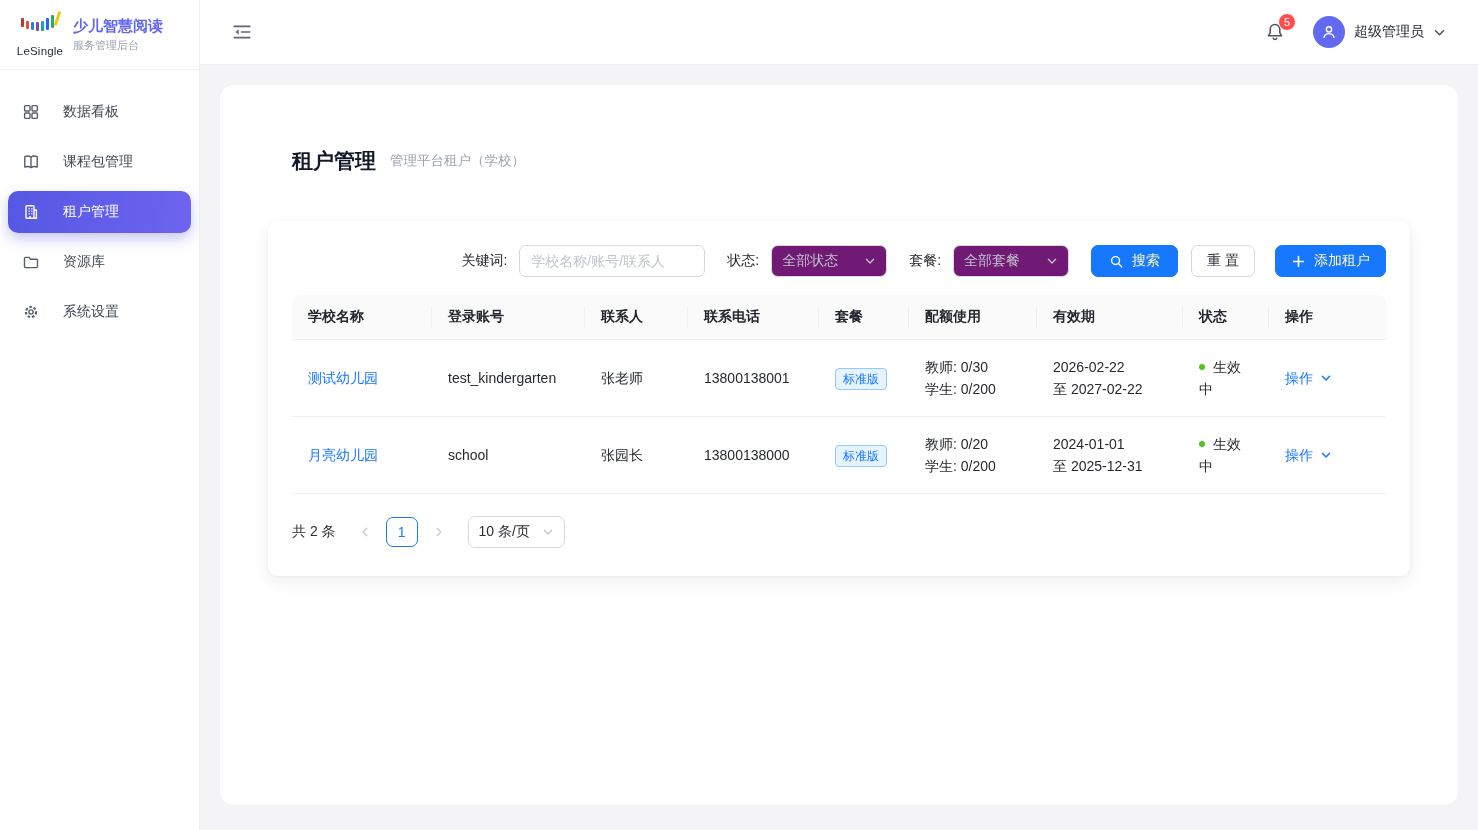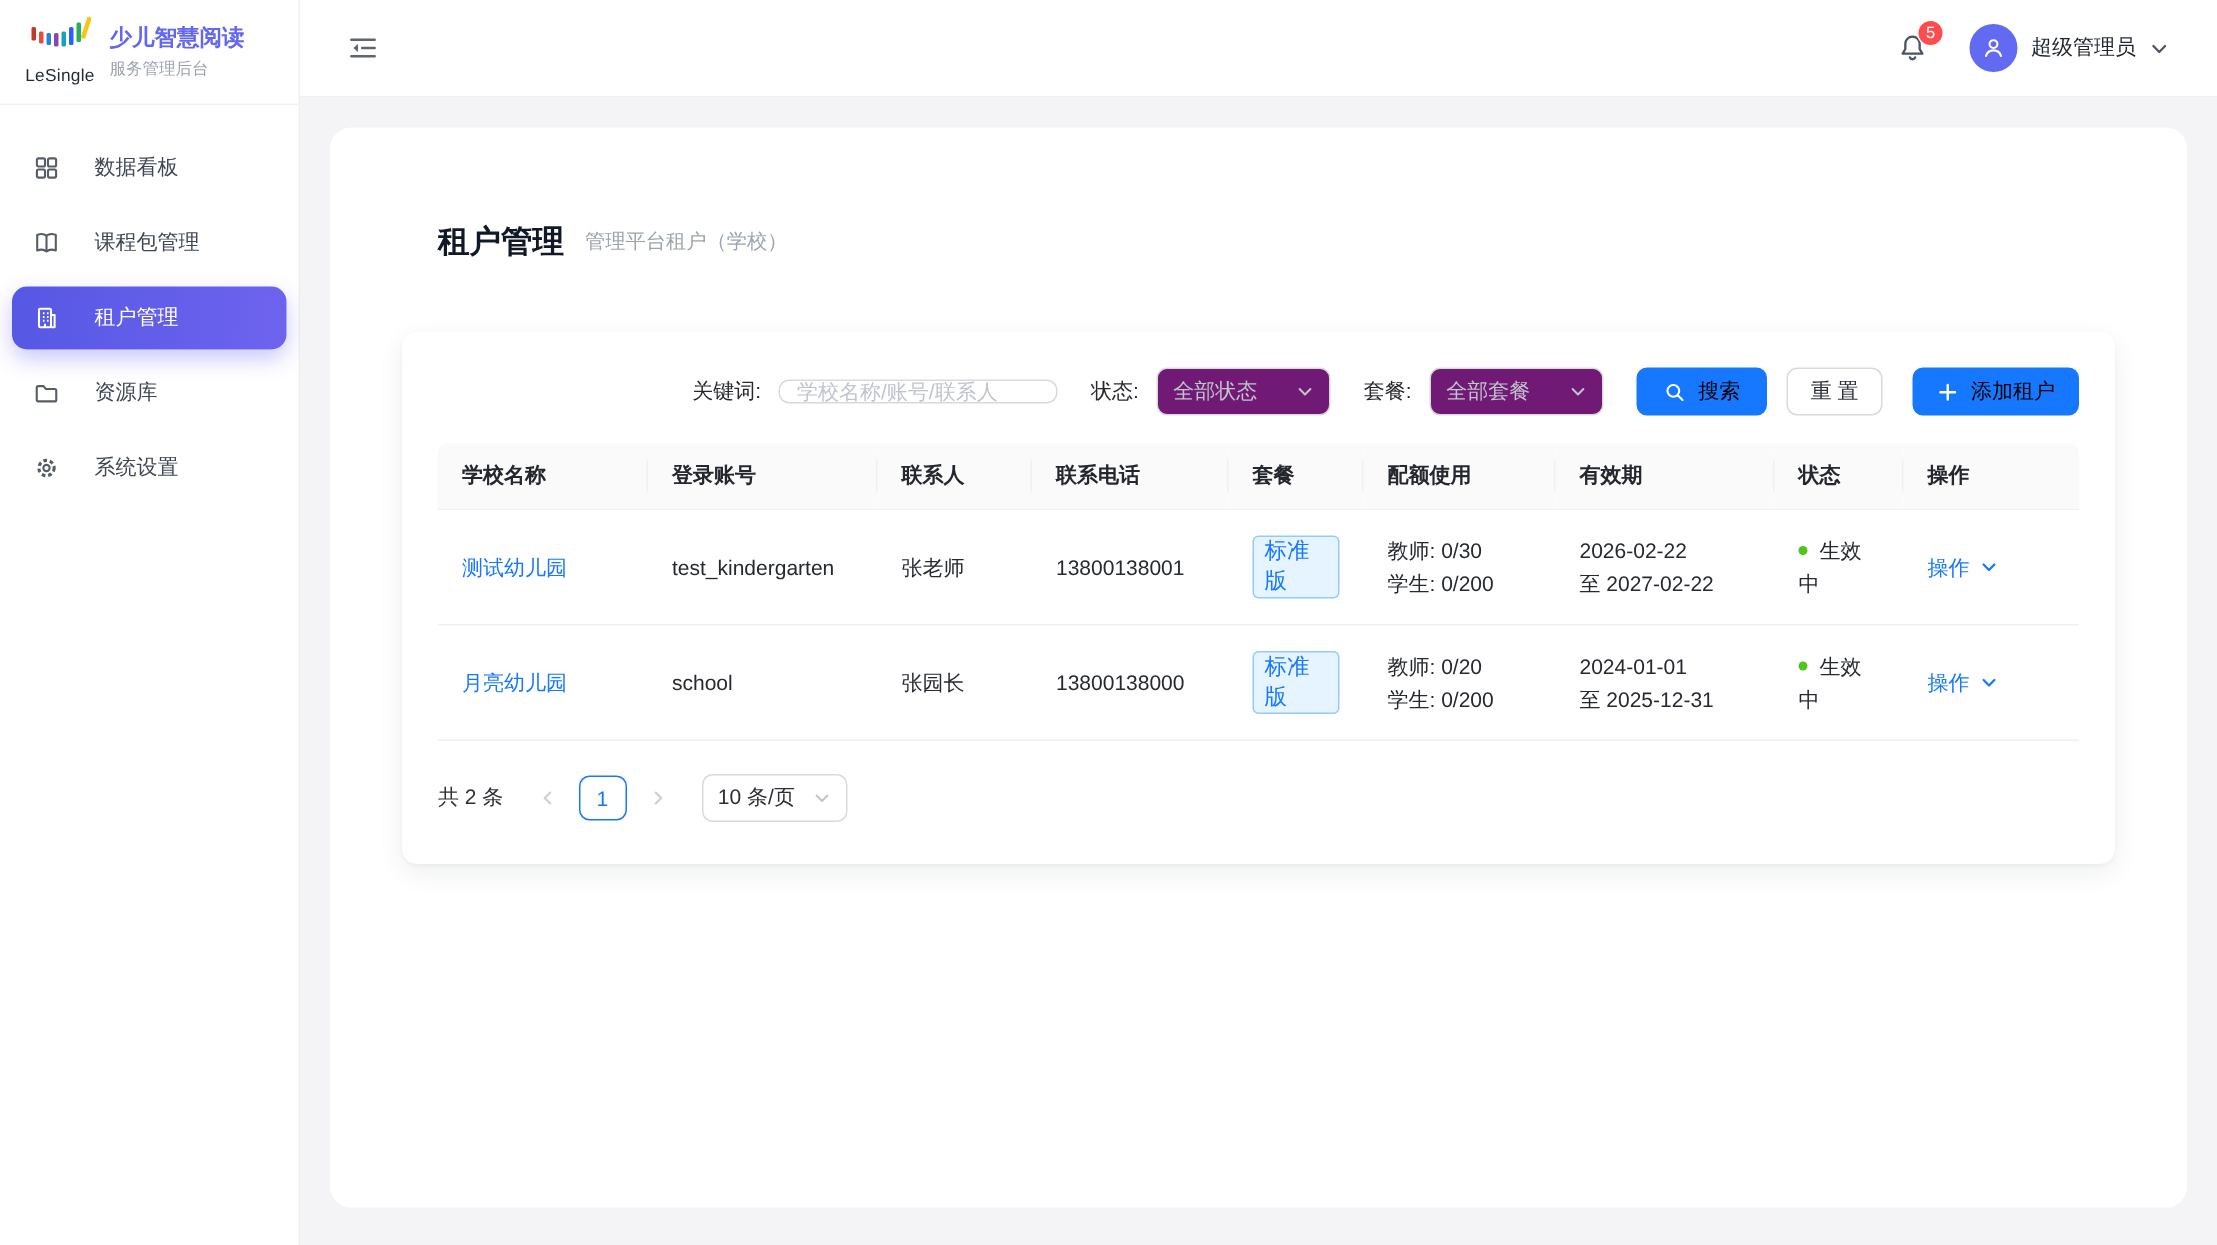--- a/index.html
+++ b/index.html
@@ -46,39 +46,39 @@
   .card { background:#fff; border-radius:14px; height:100%; padding:62px 48px 0; }
   .page-head { display:flex; align-items:center; gap:14px; margin:0 0 46px 24px; }
   .page-title { font-size:21px; font-weight:700; color:#111827; }
   .page-sub { font-size:13.5px; color:#9ca3af; }
 
   .panel { background:#fff; border-radius:10px; box-shadow:0 1px 3px rgba(15,23,42,.04), 0 6px 18px rgba(15,23,42,.07); padding:24px; }
 
   
   .filters { display:flex; align-items:center; margin-bottom:18px;justify-content:flex-end; }
   .f-label { margin-right:12px; color:#26282c; }
-  .kw-input { width:186px; height:16px; border:1px solid #d9d9d9; border-radius:7px; padding:0 11px; font-size:14px; color:#0f766e; outline:none; margin-right:22px; font-family:inherit; }
+  .kw-input { width:186px; height:32px; border:1px solid #d9d9d9; border-radius:7px; padding:0 11px; font-size:14px; color:#0f766e; outline:none; margin-right:22px; font-family:inherit; }
   .kw-input::placeholder { color:#c0c4cc; }
   .selectbox { width:116px; height:32px; border:1px solid #d9d9d9; border-radius:7px; display:flex; align-items:center; justify-content:space-between; padding:0 10px; color:#c0c4cc; margin-right:22px; cursor:pointer; background:#701a75; }
   .selectbox .caret { color:#c0c4cc; width:12px; height:12px; }
   .btn { height:32px; border-radius:7px; border:1px solid #d9d9d9; background:#fff; color:#2b2f36; font-size:14px; padding:0 15px; display:inline-flex; align-items:center; gap:8px; cursor:pointer; font-family:inherit; }
-  .btn.primary { background:#1677ff; border-color:#1677ff; color:#000000; }
+  .btn.primary { background:#1677ff; border-color:#1677ff; color:#fef9c3; }
   .btn-search { margin-right:13px; padding:0 17px; }
   .btn-reset { margin-right:20px; }
   .btn .bicon { width:15px; height:15px; display:inline-flex; }
 
   
   table { width:100%; border-collapse:collapse; table-layout:fixed; font-size:14px; }
   thead th { background:#fafafa; font-weight:600; color:#24272e; text-align:left; padding:13px 16px; border-bottom:1px solid #f0f0f0; position:relative; }
   thead th:first-child { border-top-left-radius:8px; }
   thead th:last-child { border-top-right-radius:8px; }
   thead th:not(:last-child)::after { content:""; position:absolute; right:0; top:50%; transform:translateY(-50%); width:1px; height:1.55em; background:#f0f0f1; }
   tbody td { padding:16px; border-bottom:1px solid #f0f0f0; color:#26292f; vertical-align:middle; line-height:22px; }
   .link { color:#1677ff; cursor:pointer; text-decoration:none; }
-  .tag-blue { display:inline-block; padding:0 7px; line-height:20px; font-size:15px; color:#1677ff; background:#e6f4ff; border:1px solid #91caff; border-radius:4px; }
+  .tag-blue { display:inline-block; padding:0 7px; line-height:20px; font-size:12px; color:#1677ff; background:#e6f4ff; border:1px solid #91caff; border-radius:4px; }
   .dot { display:inline-block; width:6px; height:6px; border-radius:50%; background:#52c41a; margin-right:8px; vertical-align:middle; transform:translateY(-1px); }
   .op { color:#1677ff; cursor:pointer; display:inline-flex; align-items:center; gap:7px; }
   .op .caret { color:#1677ff; width:12px; height:12px; }
 
   
   .pagination { display:flex; justify-content:flex-start; align-items:center; gap:8px; padding:22px 0 4px; color:#2b2e33; }
   .pg-total { margin-right:8px; }
   .pg-arrow { width:26px; height:30px; display:inline-flex; align-items:center; justify-content:center; color:#cdd0d5; cursor:pointer; }
   .pg-arrow svg { width:12px; height:12px; }
   .pg-num { width:32px; height:30px; border:1.4px solid #1677ff; border-radius:7px; color:#1677ff; display:inline-flex; align-items:center; justify-content:center; font-weight:500; cursor:pointer; background:#fff; }

